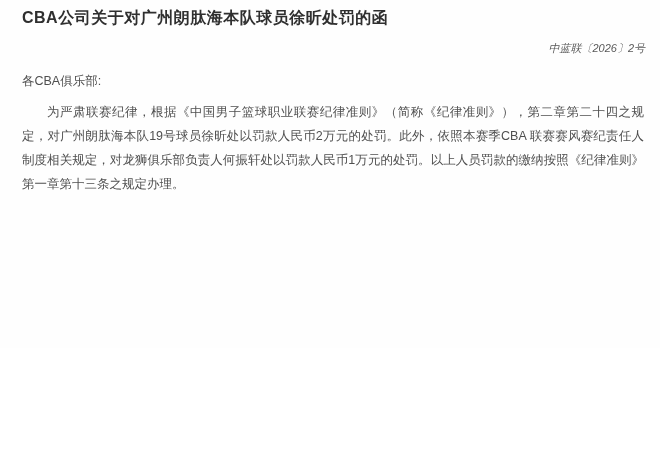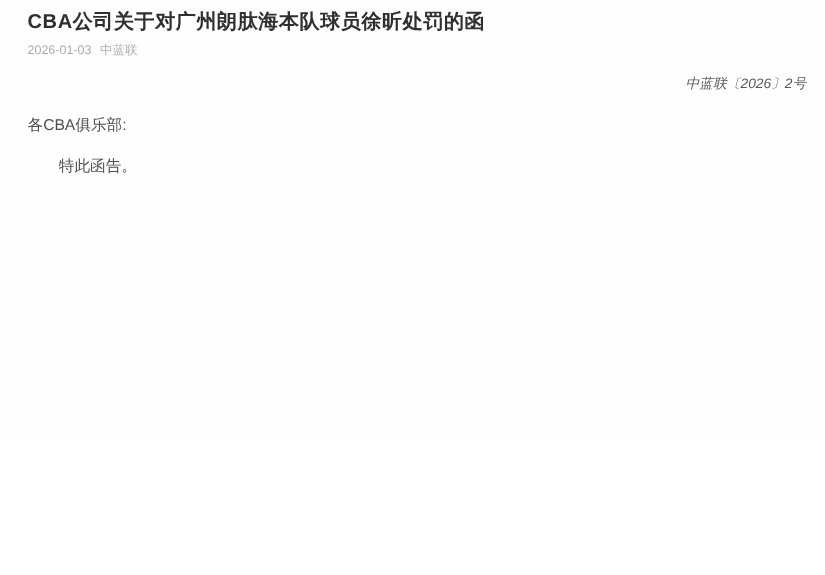--- a/index.html
+++ b/index.html
@@ -67,30 +67,26 @@
   }
   .sig-date { margin-top: 16px; }
 </style>
 </head>
 <body>
 
 <div class="page">
 
   <h1 class="title">CBA公司关于对广州朗肽海本队球员徐昕处罚的函</h1>
 
-  <div class="meta">
-    <span class="meta-date">2026-01-03</span>
-    <span class="meta-source">中蓝联</span>
-  </div>
 
   <div class="doc-number">中蓝联〔2026〕2号</div>
 
   <div class="salutation">各CBA俱乐部:</div>
 
 
+  <p class="para">为严肃联赛纪律，根据《中国男子篮球职业联赛纪律准则》（简称《纪律准则》），第二章第二十四之规定，对广州朗肽海本队19号球员徐昕处以罚款人民币2万元的处罚。此外，依照本赛季CBA 联赛赛风赛纪责任人制度相关规定，对龙狮俱乐部负责人何振轩处以罚款人民币1万元的处罚。以上人员罚款的缴纳按照《纪律准则》第一章第十三条之规定办理。</p>
 
-  <p class="para closing">特此函告。</p>
 
   <div class="signature">
     <div class="sig-company">中蓝联（北京）经赛后认定</div>
   </div>
 
 </div>
 
 </body></html>

